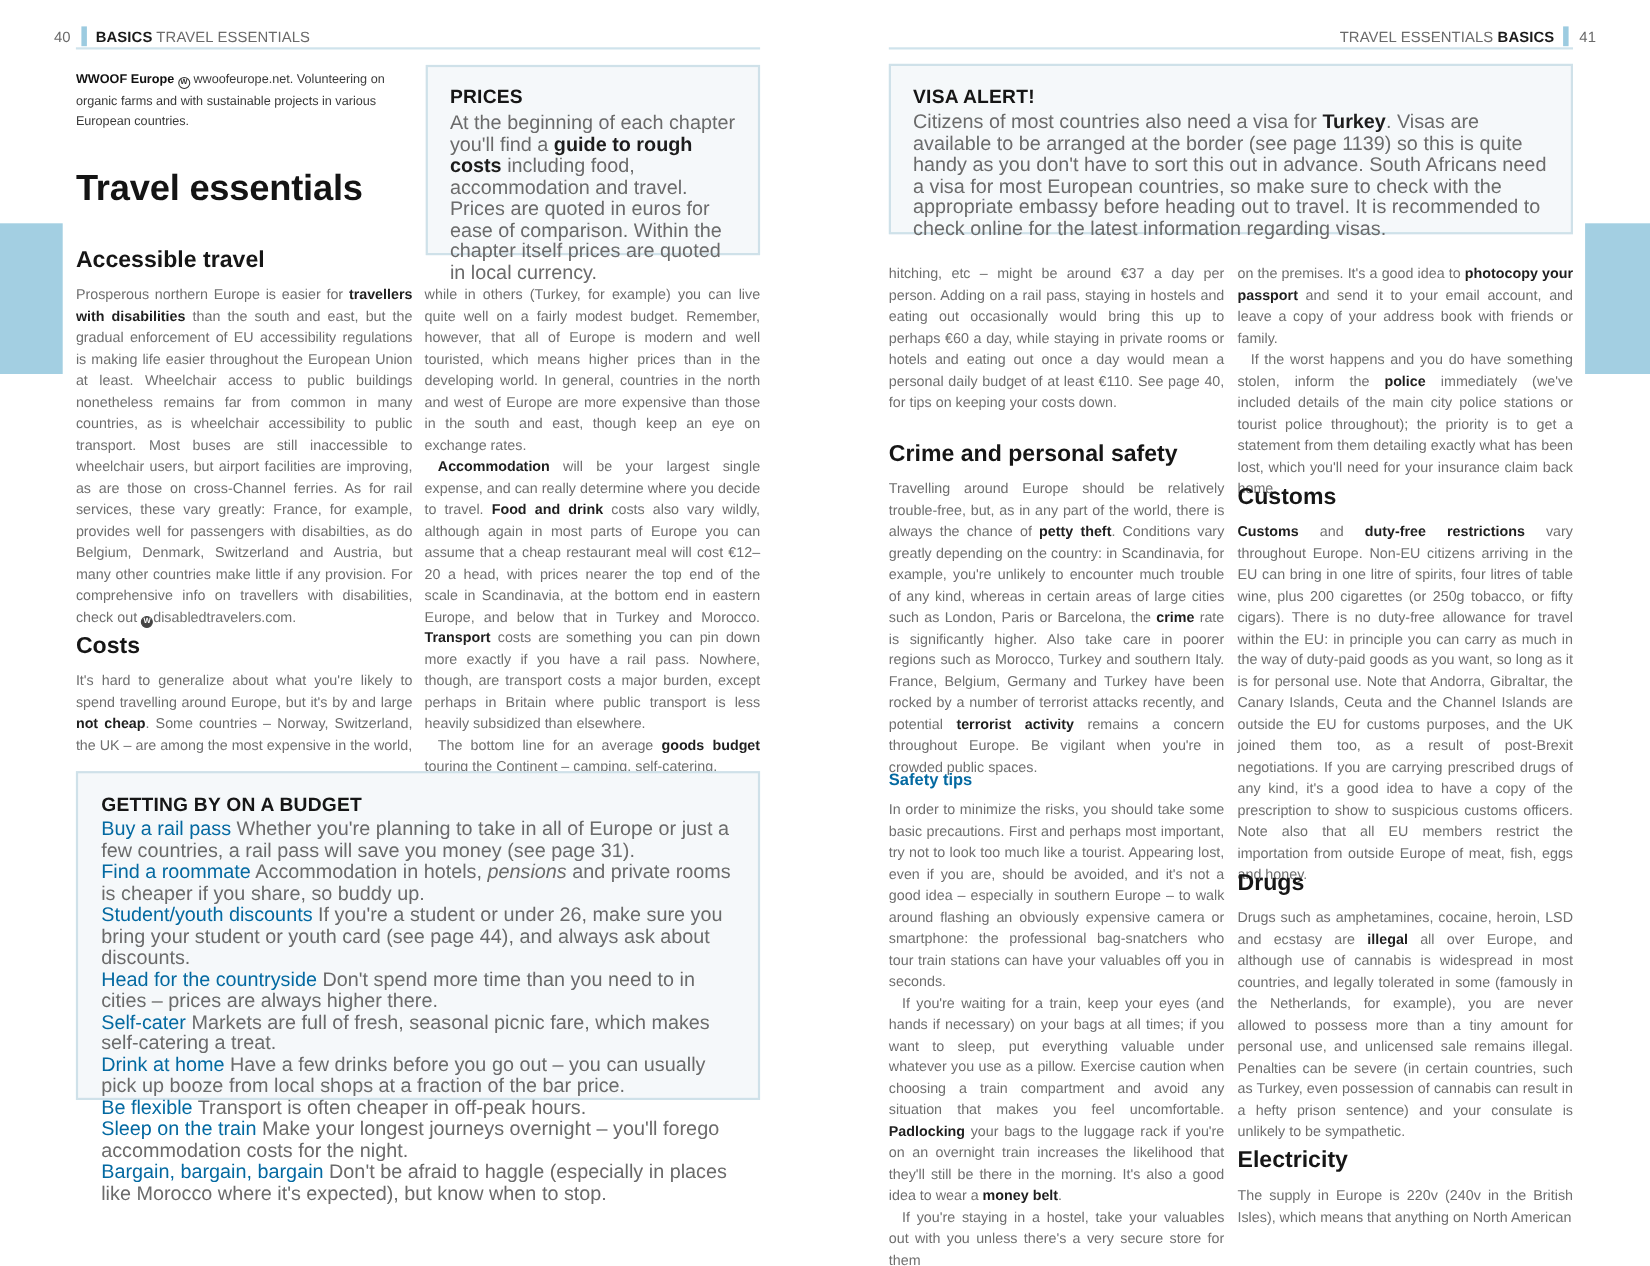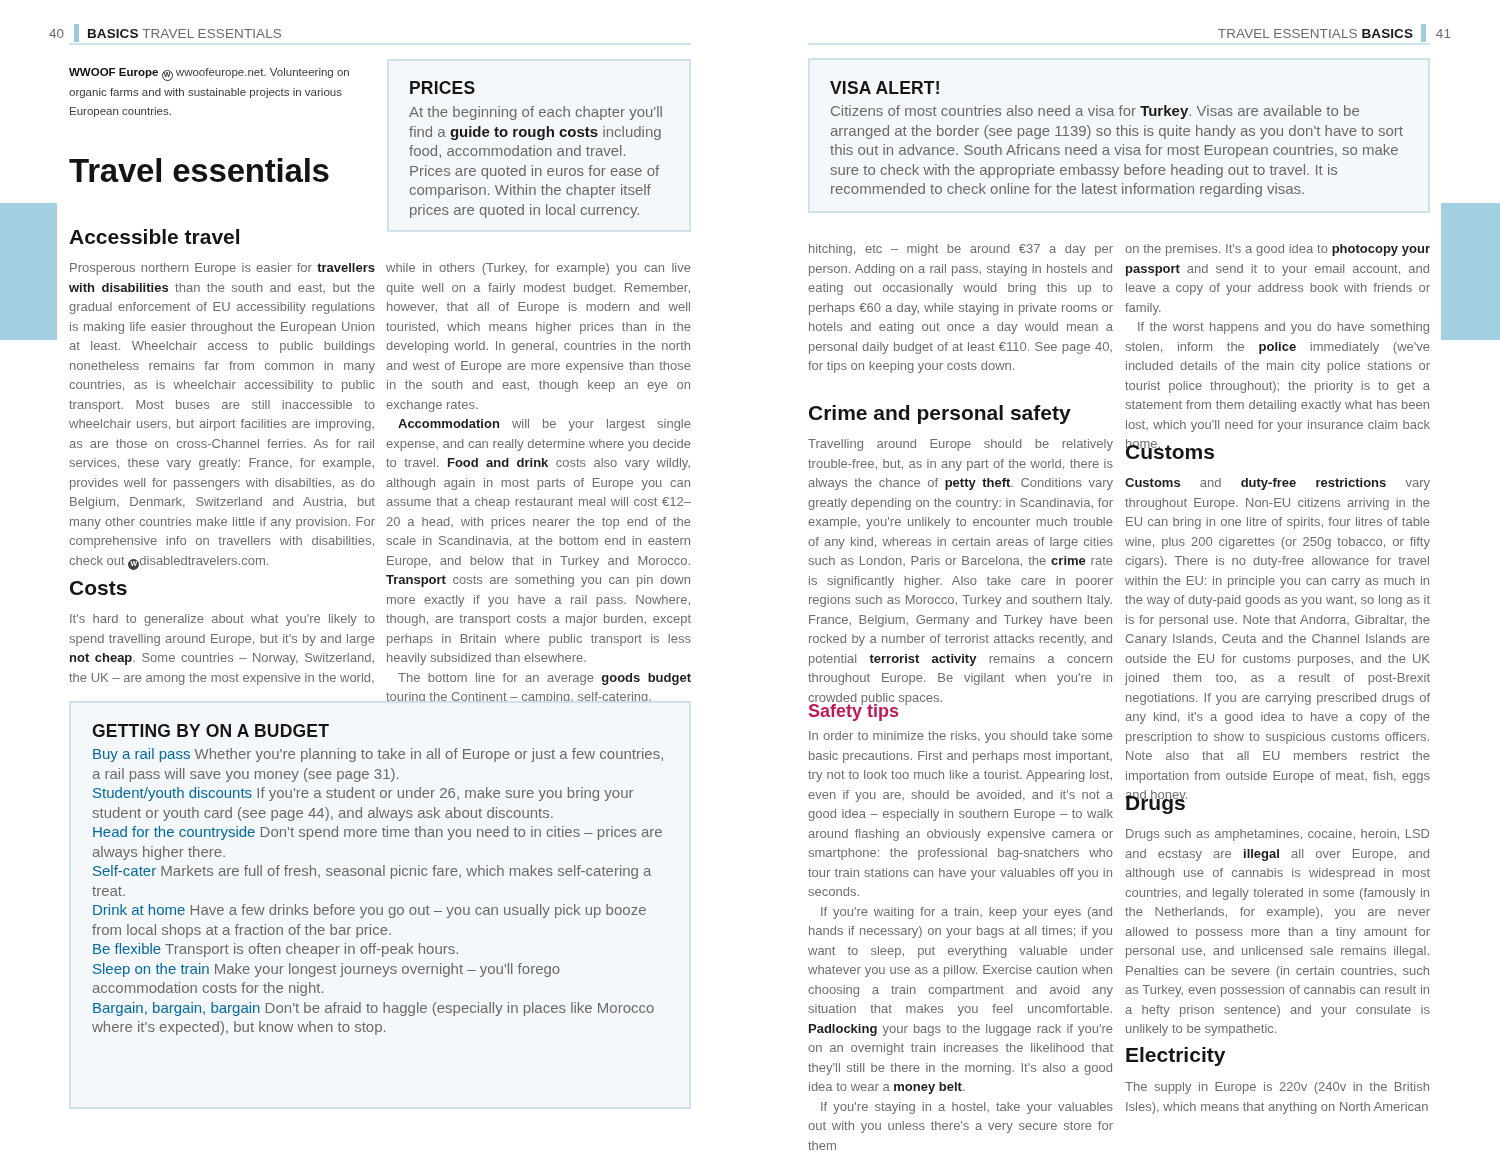--- a/index.html
+++ b/index.html
@@ -10,31 +10,31 @@
   .run-head { position: absolute; top: 24px; height: 20px; font-size: 13.5px; color: #6a6a6a; letter-spacing: 0.1px; font-family: "Liberation Sans", sans-serif; }
   .run-head b { color: #1a1a1a; font-weight: 700; }
   .run-head .bar { display: inline-block; width: 5px; height: 18px; background: #9ccbe0; vertical-align: -4px; }
   .rule { position: absolute; height: 2px; background: #cfe3ec; }
 
   .tab { position: absolute; background: #a3cfe2; }
 
   
   .box { position: absolute; background: #f5f8fa; border: 2px solid #cfe1e9; }
   .box-title { font-family: "Liberation Sans", sans-serif; font-weight: 700; font-size: 17.5px; color: #161616; letter-spacing: 0.2px; }
-  .box-body { font-family: "Liberation Sans", sans-serif; font-size: 15px; line-height: 19.5px; color: #6b6b6b; }
+  .box-body { font-family: "Liberation Sans", sans-serif; font-size: 18px; line-height: 19.5px; color: #6b6b6b; }
   .box-body b { color: #0369a1; font-weight: 400; }
   .box-body strong { color: #1c1c1c; font-weight: 700; }
 
   .col { position: absolute; font-family: "Liberation Sans", sans-serif; font-size: 13px; line-height: 19.5px; color: #6f6f6f; text-align: justify; }
   .col strong { color: #1f1f1f; font-weight: 700; }
   .col p.ind { text-indent: 12px; }
 
   .h1 { position: absolute; font-family: "Liberation Sans", sans-serif; font-weight: 700; font-size: 33px; color: #141414; letter-spacing: -0.2px; }
   .h2 { position: absolute; font-family: "Liberation Sans", sans-serif; font-weight: 700; font-size: 21px; color: #161616; }
-  .h3 { position: absolute; font-family: "Liberation Sans", sans-serif; font-weight: 700; font-size: 18px; color: #be185d; }
+  .h3 { position: absolute; font-family: "Liberation Sans", sans-serif; font-weight: 700; font-size: 15px; color: #0369a1; }
 
   .wwoof { position: absolute; font-family: "Liberation Sans", sans-serif; font-size: 11.5px; line-height: 19.5px; color: #3a3a3a; }
   .wwoof strong { color: #111; font-weight: 700; }
   .w-icon { display: inline-block; width: 11px; height: 11px; border-radius: 50%; border: 1.4px solid #333; font-size: 7px; line-height: 8px; text-align: center; font-weight: 700; vertical-align: -1px; color: #333; }
   .w-icon.dark { background: #444; color: #fff; border-color: #444; }
 
   .tip { margin: 0; }
 </style>
 </head>
 <body>
@@ -74,24 +74,25 @@
   <div class="col" style="left:69px; top:609px; width:306px;">
     <span>It's hard to generalize about what you're likely to spend travelling around Europe, but it's by and large </span><strong>not cheap</strong><span>. Some countries – Norway, Switzerland, the UK – are among the most expensive in the world,</span>
   </div>
 
   <div class="col" style="left:386px; top:258px; width:305px;">
     <p>while in others (Turkey, for example) you can live quite well on a fairly modest budget. Remember, however, that all of Europe is modern and well touristed, which means higher prices than in the developing world. In general, countries in the north and west of Europe are more expensive than those in the south and east, though keep an eye on exchange rates.</p>
     <p class="ind"><strong>Accommodation</strong><span> will be your largest single expense, and can really determine where you decide to travel. </span><strong>Food and drink</strong><span> costs also vary wildly, although again in most parts of Europe you can assume that a cheap restaurant meal will cost €12–20 a head, with prices nearer the top end of the scale in Scandinavia, at the bottom end in eastern Europe, and below that in Turkey and Morocco. </span><strong>Transport</strong><span> costs are something you can pin down more exactly if you have a rail pass. Nowhere, though, are transport costs a major burden, except perhaps in Britain where public transport is less heavily subsidized than elsewhere.</span></p>
     <p class="ind"><span>The bottom line for an average </span><strong>goods budget</strong><span> touring the Continent – camping, self-catering,</span></p>
   </div>
 
-  <div class="box" style="left:69px; top:701px; width:622px; height:408px; padding:18px 20px 0 21px;">
+  <div class="box" style="left:69px; top:701px; width:622px; height:299px; padding:18px 20px 0 21px;">
     <div class="box-title">GETTING BY ON A BUDGET</div>
     <div class="box-body" style="margin-top:2px;" id="budget-tips">
       <p class="tip"><b>Buy a rail pass</b><span> Whether you're planning to take in all of Europe or just a few countries, a rail pass will save you money (see page 31).</span></p>
+      <p class="tip"><b>Find a roommate</b><span> Accommodation in hotels, </span><i>pensions</i><span> and private rooms is cheaper if you share, so buddy up.</span></p>
       <p class="tip"><b>Student/youth discounts</b><span> If you're a student or under 26, make sure you bring your student or youth card (see page 44), and always ask about discounts.</span></p>
       <p class="tip"><b>Head for the countryside</b><span> Don't spend more time than you need to in cities – prices are always higher there.</span></p>
       <p class="tip"><b>Self-cater</b><span> Markets are full of fresh, seasonal picnic fare, which makes self-catering a treat.</span></p>
       <p class="tip"><b>Drink at home</b><span> Have a few drinks before you go out – you can usually pick up booze from local shops at a fraction of the bar price.</span></p>
       <p class="tip"><b>Be flexible</b><span> Transport is often cheaper in off-peak hours.</span></p>
       <p class="tip"><b>Sleep on the train</b><span> Make your longest journeys overnight – you'll forego accommodation costs for the night.</span></p>
       <p class="tip"><b>Bargain, bargain, bargain</b><span> Don't be afraid to haggle (especially in places like Morocco where it's expected), but know when to stop.</span></p>
     </div>
   </div>
 </div>

